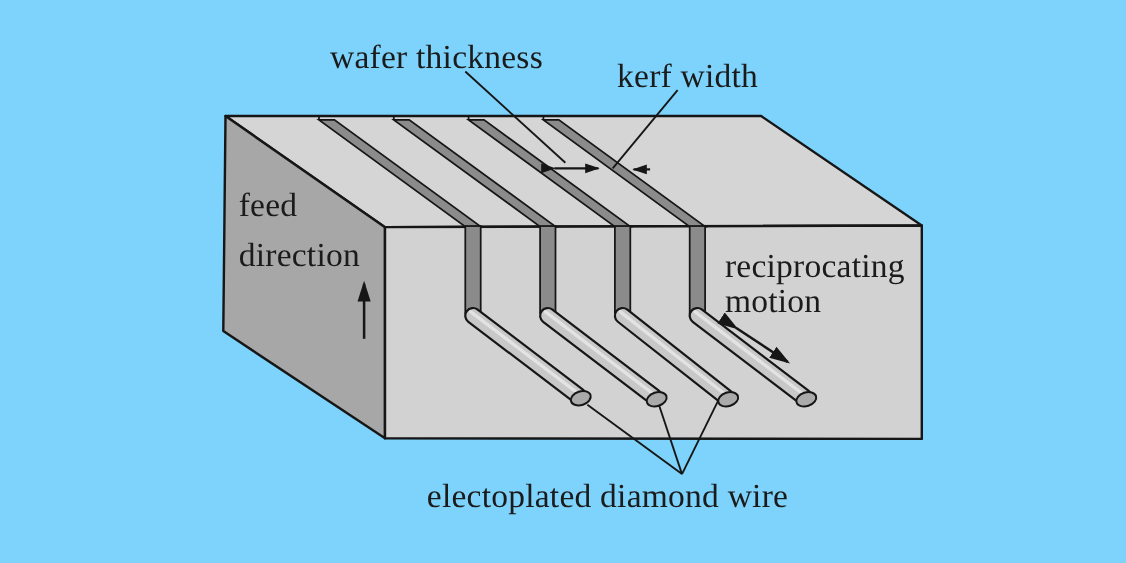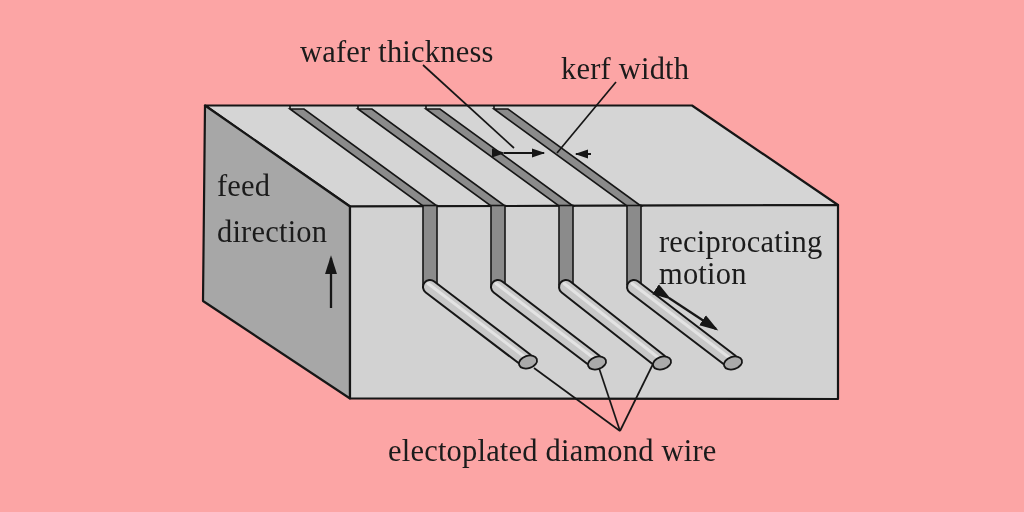--- a/index.html
+++ b/index.html
@@ -1,16 +1,16 @@
 <!DOCTYPE html>
 <html><head>
 <meta charset="utf-8">
 <style>
   html,body{margin:0;padding:0;background:#fff;}
-  #stage{position:relative;width:1024px;height:512px;background:#fca5a5;overflow:hidden;
+  #stage{position:relative;width:1024px;height:512px;background:#7dd3fc;overflow:hidden;
          font-family:"Liberation Serif", serif;}
   svg{display:block}
   .ink{fill:#161616;}
   .edge{stroke:#161616;stroke-width:2.2;stroke-linejoin:round;}
   .thin{stroke:#161616;stroke-width:1.6;}
   .leader{stroke:#161616;stroke-width:1.7;fill:none;}
   .dimline{stroke:#161616;stroke-width:2;fill:none;}
   .bigarrow{stroke:#161616;stroke-width:2.3;fill:none;}
   .wire-outline{stroke:#161616;stroke-width:16;stroke-linecap:round;fill:none;}
   .wire-body{stroke:#c8c8c8;stroke-width:12;stroke-linecap:round;fill:none;}

